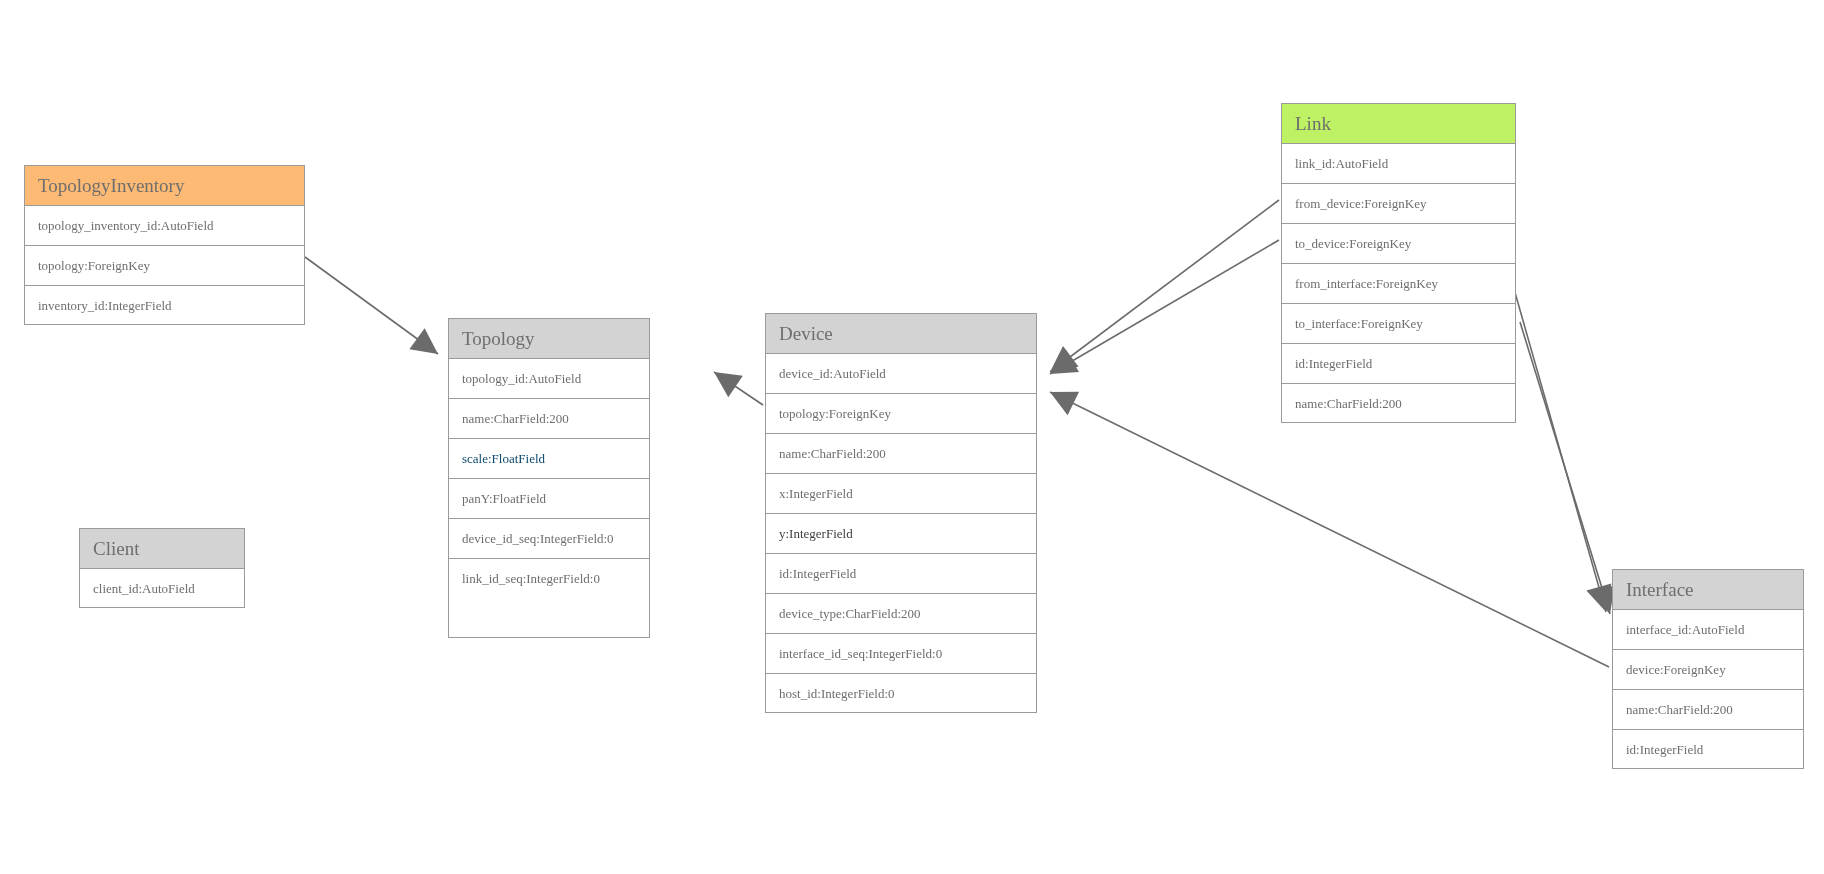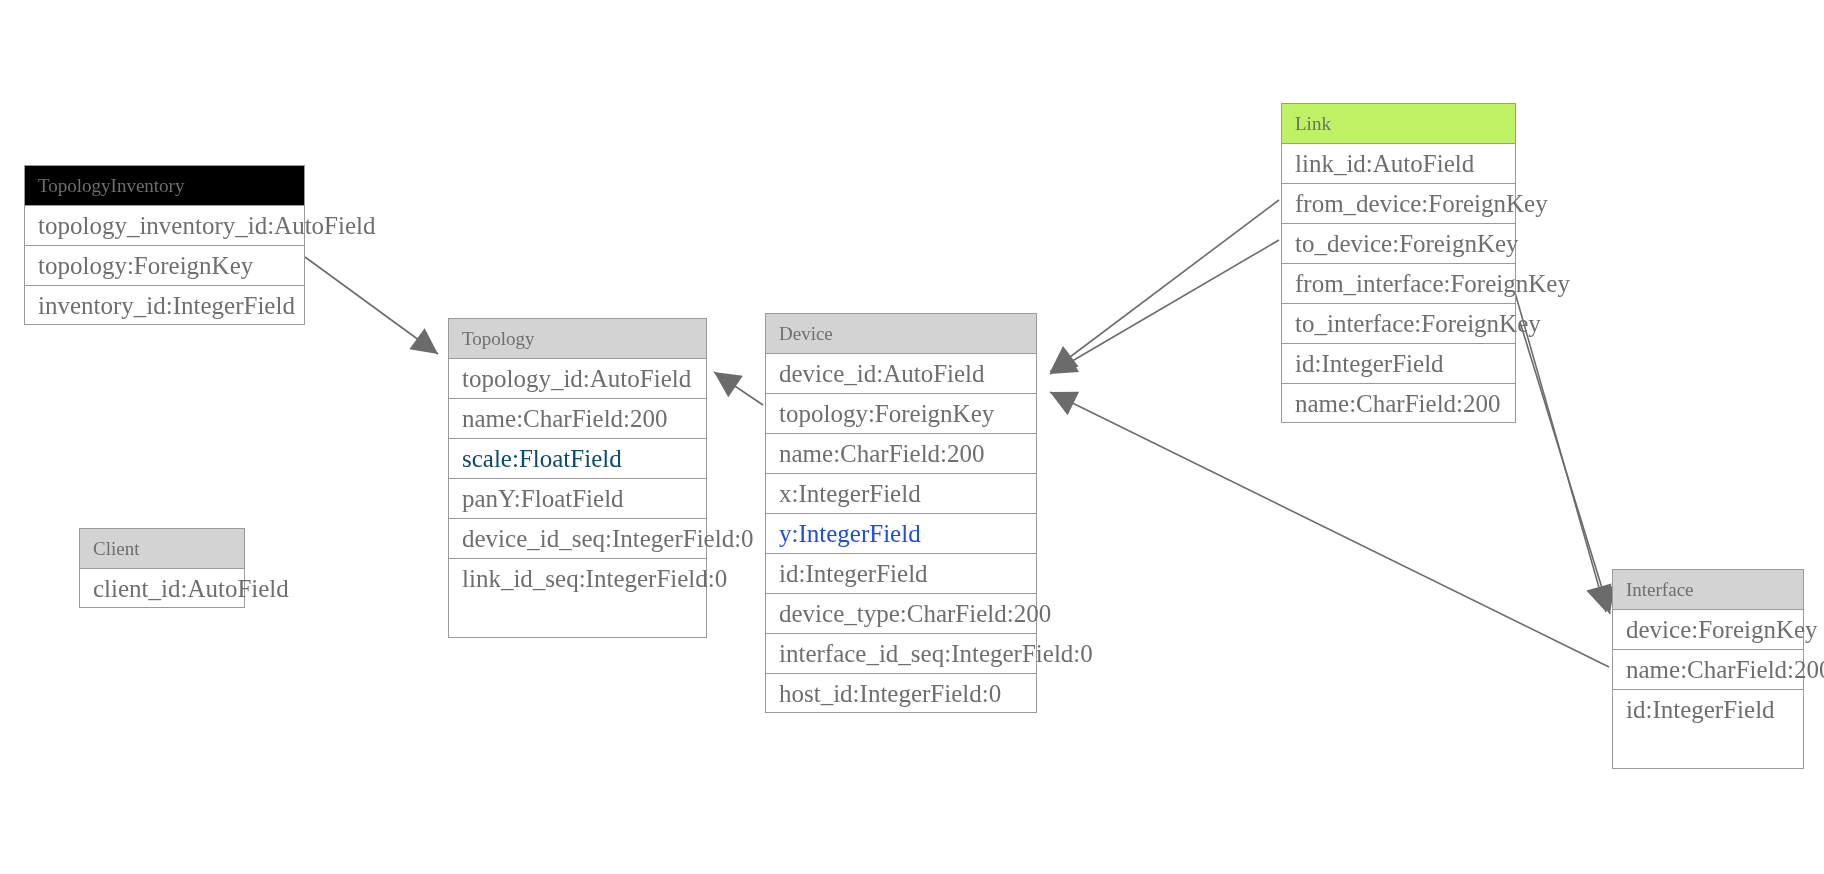--- a/index.html
+++ b/index.html
@@ -46,21 +46,21 @@
     overflow: hidden;
   }
   .entity-rows {
     box-sizing: border-box;
   }
   .entity-row {
     box-sizing: border-box;
     height: 40px;
     line-height: 40px;
     color: #6e6e6e;
-    font-size: 25px;
+    font-size: 13px;
     padding: 0 8px 0 13px;
     white-space: nowrap;
     border-bottom: 1.5px solid #9a9a9a;
     overflow: visible;
   }
   .entity-row:last-child {
     border-bottom: none;
   }
 </style>
 </head>
@@ -84,46 +84,46 @@
         <polygon points="0,0 -26,-13 -26,13" fill="#6b6b6b" transform="translate(1050,372) rotate(143.09009134144682)"></polygon>
         <polygon points="0,0 -26,-13 -26,13" fill="#6b6b6b" transform="translate(1050,374) rotate(149.66584207633676)"></polygon>
         <polygon points="0,0 -26,-13 -26,13" fill="#6b6b6b" transform="translate(1050,392) rotate(-153.80512458797492)"></polygon>
         <polygon points="0,0 -26,-13 -26,13" fill="#6b6b6b" transform="translate(1606,612) rotate(74.10047741154345)"></polygon>
         <polygon points="0,0 -26,-13 -26,13" fill="#6b6b6b" transform="translate(1610,614) rotate(72.86969847315642)"></polygon>
       </g>
   </svg>
 
   <div id="entities">
       <div class="entity" style="left: 24px; top: 165px; width: 281px; height: 160px; border-color: rgb(154, 154, 154);">
-        <div class="entity-header" style="background: #000000; color: rgb(110, 110, 110); border-bottom-color: rgb(154, 154, 154);">TopologyInventory</div>
+        <div class="entity-header" style="background: #fdba74; color: rgb(110, 110, 110); border-bottom-color: rgb(154, 154, 154);">TopologyInventory</div>
         <div class="entity-rows">
           <div class="entity-row" style="color: rgb(110, 110, 110); border-bottom-color: rgb(154, 154, 154);">topology_inventory_id:AutoField</div>
           <div class="entity-row" style="color: rgb(110, 110, 110); border-bottom-color: rgb(154, 154, 154);">topology:ForeignKey</div>
           <div class="entity-row" style="color: rgb(110, 110, 110); border-bottom-color: rgb(154, 154, 154);">inventory_id:IntegerField</div>
         </div>
       </div>
-      <div class="entity" style="left: 448px; top: 318px; width: 259px; height: 320px; border-color: rgb(154, 154, 154);">
+      <div class="entity" style="left: 448px; top: 318px; width: 202px; height: 320px; border-color: rgb(154, 154, 154);">
         <div class="entity-header" style="background: rgb(211, 211, 211); color: rgb(110, 110, 110); border-bottom-color: rgb(154, 154, 154);">Topology</div>
         <div class="entity-rows">
           <div class="entity-row" style="color: rgb(110, 110, 110); border-bottom-color: rgb(154, 154, 154);">topology_id:AutoField</div>
           <div class="entity-row" style="color: rgb(110, 110, 110); border-bottom-color: rgb(154, 154, 154);">name:CharField:200</div>
           <div class="entity-row" style="color: #0c4a6e; border-bottom-color: rgb(154, 154, 154);">scale:FloatField</div>
           <div class="entity-row" style="color: rgb(110, 110, 110); border-bottom-color: rgb(154, 154, 154);">panY:FloatField</div>
           <div class="entity-row" style="color: rgb(110, 110, 110); border-bottom-color: rgb(154, 154, 154);">device_id_seq:IntegerField:0</div>
           <div class="entity-row" style="color: rgb(110, 110, 110); border-bottom-color: rgb(154, 154, 154);">link_id_seq:IntegerField:0</div>
         </div>
       </div>
       <div class="entity" style="left: 765px; top: 313px; width: 272px; height: 400px; border-color: rgb(154, 154, 154);">
         <div class="entity-header" style="background: rgb(211, 211, 211); color: rgb(110, 110, 110); border-bottom-color: rgb(154, 154, 154);">Device</div>
         <div class="entity-rows">
           <div class="entity-row" style="color: rgb(110, 110, 110); border-bottom-color: rgb(154, 154, 154);">device_id:AutoField</div>
           <div class="entity-row" style="color: rgb(110, 110, 110); border-bottom-color: rgb(154, 154, 154);">topology:ForeignKey</div>
           <div class="entity-row" style="color: rgb(110, 110, 110); border-bottom-color: rgb(154, 154, 154);">name:CharField:200</div>
           <div class="entity-row" style="color: rgb(110, 110, 110); border-bottom-color: rgb(154, 154, 154);">x:IntegerField</div>
-          <div class="entity-row" style="color: #1d4ed8; border-bottom-color: rgb(154, 154, 154);">y:IntegerField</div>
+          <div class="entity-row" style="color: #404040; border-bottom-color: rgb(154, 154, 154);">y:IntegerField</div>
           <div class="entity-row" style="color: rgb(110, 110, 110); border-bottom-color: rgb(154, 154, 154);">id:IntegerField</div>
           <div class="entity-row" style="color: rgb(110, 110, 110); border-bottom-color: rgb(154, 154, 154);">device_type:CharField:200</div>
           <div class="entity-row" style="color: rgb(110, 110, 110); border-bottom-color: rgb(154, 154, 154);">interface_id_seq:IntegerField:0</div>
           <div class="entity-row" style="color: rgb(110, 110, 110); border-bottom-color: rgb(154, 154, 154);">host_id:IntegerField:0</div>
         </div>
       </div>
       <div class="entity" style="left: 79px; top: 528px; width: 166px; height: 80px; border-color: rgb(154, 154, 154);">
         <div class="entity-header" style="background: rgb(211, 211, 211); color: rgb(110, 110, 110); border-bottom-color: rgb(154, 154, 154);">Client</div>
         <div class="entity-rows">
           <div class="entity-row" style="color: rgb(110, 110, 110); border-bottom-color: rgb(154, 154, 154);">client_id:AutoField</div>
@@ -137,20 +137,21 @@
           <div class="entity-row" style="color: rgb(110, 110, 110); border-bottom-color: rgb(154, 154, 154);">to_device:ForeignKey</div>
           <div class="entity-row" style="color: rgb(110, 110, 110); border-bottom-color: rgb(154, 154, 154);">from_interface:ForeignKey</div>
           <div class="entity-row" style="color: rgb(110, 110, 110); border-bottom-color: rgb(154, 154, 154);">to_interface:ForeignKey</div>
           <div class="entity-row" style="color: rgb(110, 110, 110); border-bottom-color: rgb(154, 154, 154);">id:IntegerField</div>
           <div class="entity-row" style="color: rgb(110, 110, 110); border-bottom-color: rgb(154, 154, 154);">name:CharField:200</div>
         </div>
       </div>
       <div class="entity" style="left: 1612px; top: 569px; width: 192px; height: 200px; border-color: rgb(154, 154, 154);">
         <div class="entity-header" style="background: rgb(211, 211, 211); color: rgb(110, 110, 110); border-bottom-color: rgb(154, 154, 154);">Interface</div>
         <div class="entity-rows">
+          <div class="entity-row" style="color: rgb(110, 110, 110); border-bottom-color: rgb(154, 154, 154);">interface_id:AutoField</div>
           <div class="entity-row" style="color: rgb(110, 110, 110); border-bottom-color: rgb(154, 154, 154);">device:ForeignKey</div>
           <div class="entity-row" style="color: rgb(110, 110, 110); border-bottom-color: rgb(154, 154, 154);">name:CharField:200</div>
           <div class="entity-row" style="color: rgb(110, 110, 110); border-bottom-color: rgb(154, 154, 154);">id:IntegerField</div>
         </div>
       </div>
     </div>
 
 </div>
 
 </body></html>

